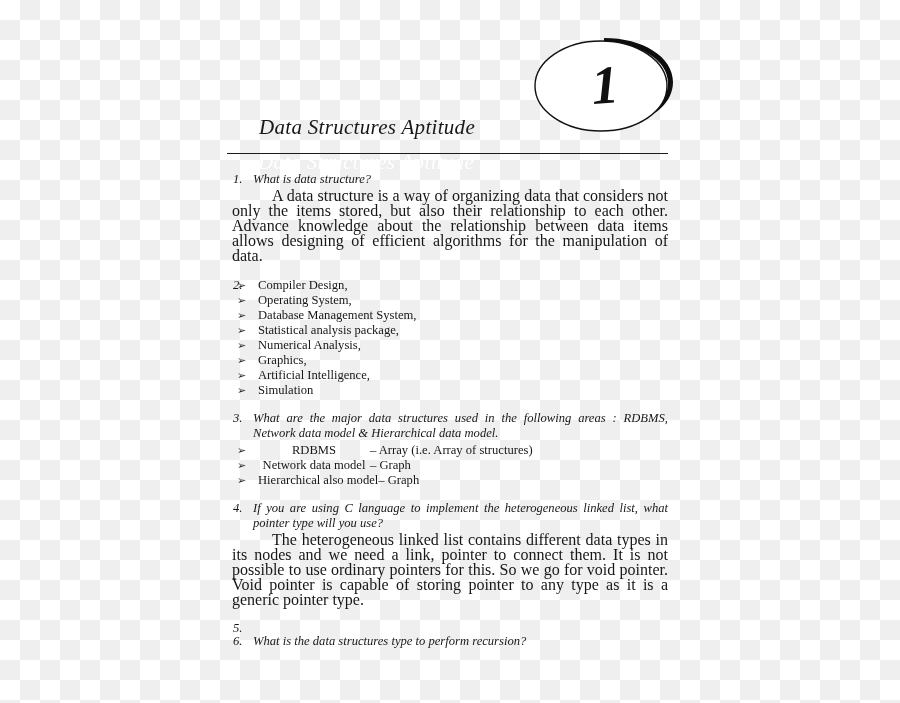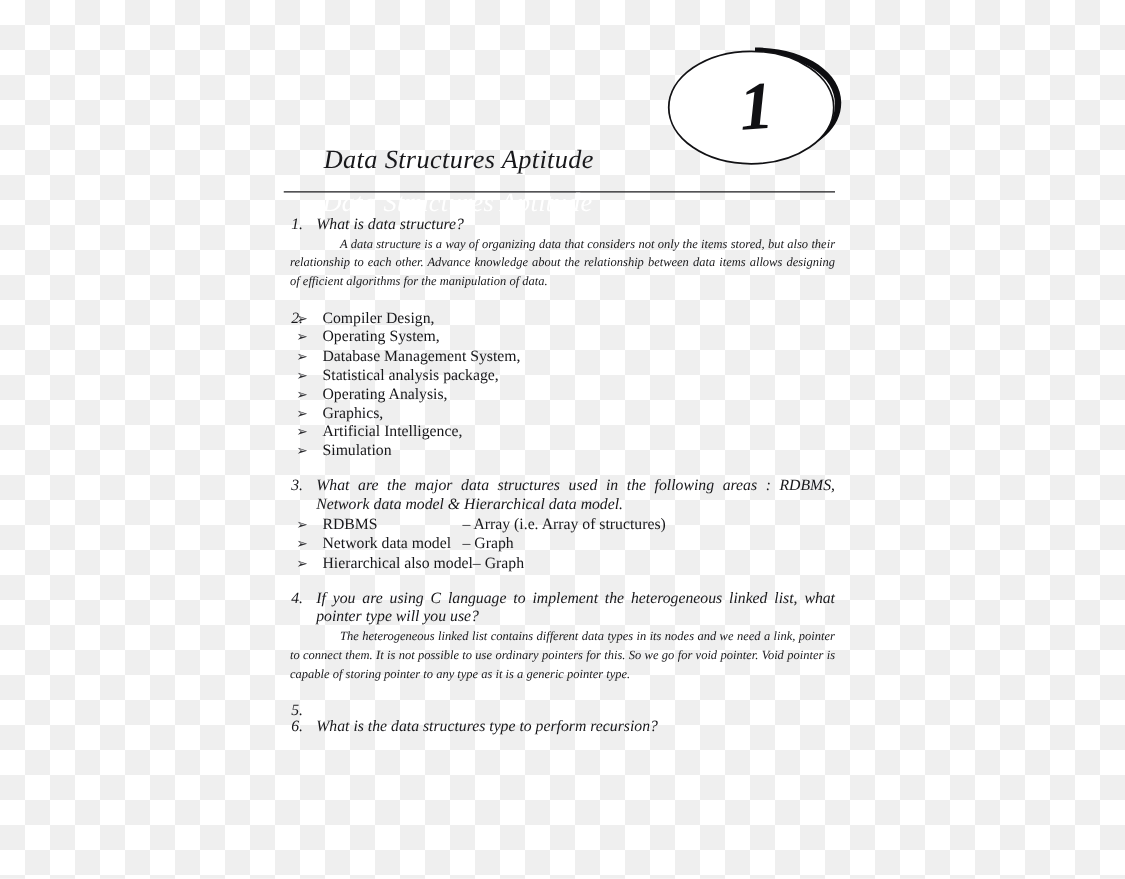--- a/index.html
+++ b/index.html
@@ -121,26 +121,25 @@
     margin: 0 0 1px 0;
   }
   .question .qnum {
     position: absolute;
     left: 1px;
     top: 0;
     font-style: italic;
   }
 
   .answer {
-    font-size: 10px;
+    font-size: 16px;
     line-height: 15.1px;
     text-align: justify;
     text-indent: 40px;
     margin: 0;
-    font-style: italic;
   }
   .answer:last-child { text-align: justify; }
 
   .bullet-list {
     list-style: none;
     margin: 0;
     padding: 0;
   }
   .bullet-item {
     position: relative;
@@ -154,20 +153,21 @@
     left: 5px;
     top: 0;
     font-family: "DejaVu Sans", sans-serif;
     font-size: 11px;
     line-height: 15.1px;
     color: #2a2a2e;
   }
   .pair-term {
     display: inline-block;
     min-width: 112px;
+    text-align: center;
   }
   .pair-value { display: inline; }
   .spacer-lg { height: 13px; }
 </style>
 </head>
 <body>
 
 <div class="page">
 
   <div class="chapter-header">
@@ -218,21 +218,21 @@
         <li class="bullet-item">
           <span class="bullet-glyph">➢</span>
           <span>Database Management System,</span>
         </li>
         <li class="bullet-item">
           <span class="bullet-glyph">➢</span>
           <span>Statistical analysis package,</span>
         </li>
         <li class="bullet-item">
           <span class="bullet-glyph">➢</span>
-          <span>Operating Analysis,</span>
+          <span>Numerical Analysis,</span>
         </li>
         <li class="bullet-item">
           <span class="bullet-glyph">➢</span>
           <span>Graphics,</span>
         </li>
         <li class="bullet-item">
           <span class="bullet-glyph">➢</span>
           <span>Artificial Intelligence,</span>
         </li>
         <li class="bullet-item">

